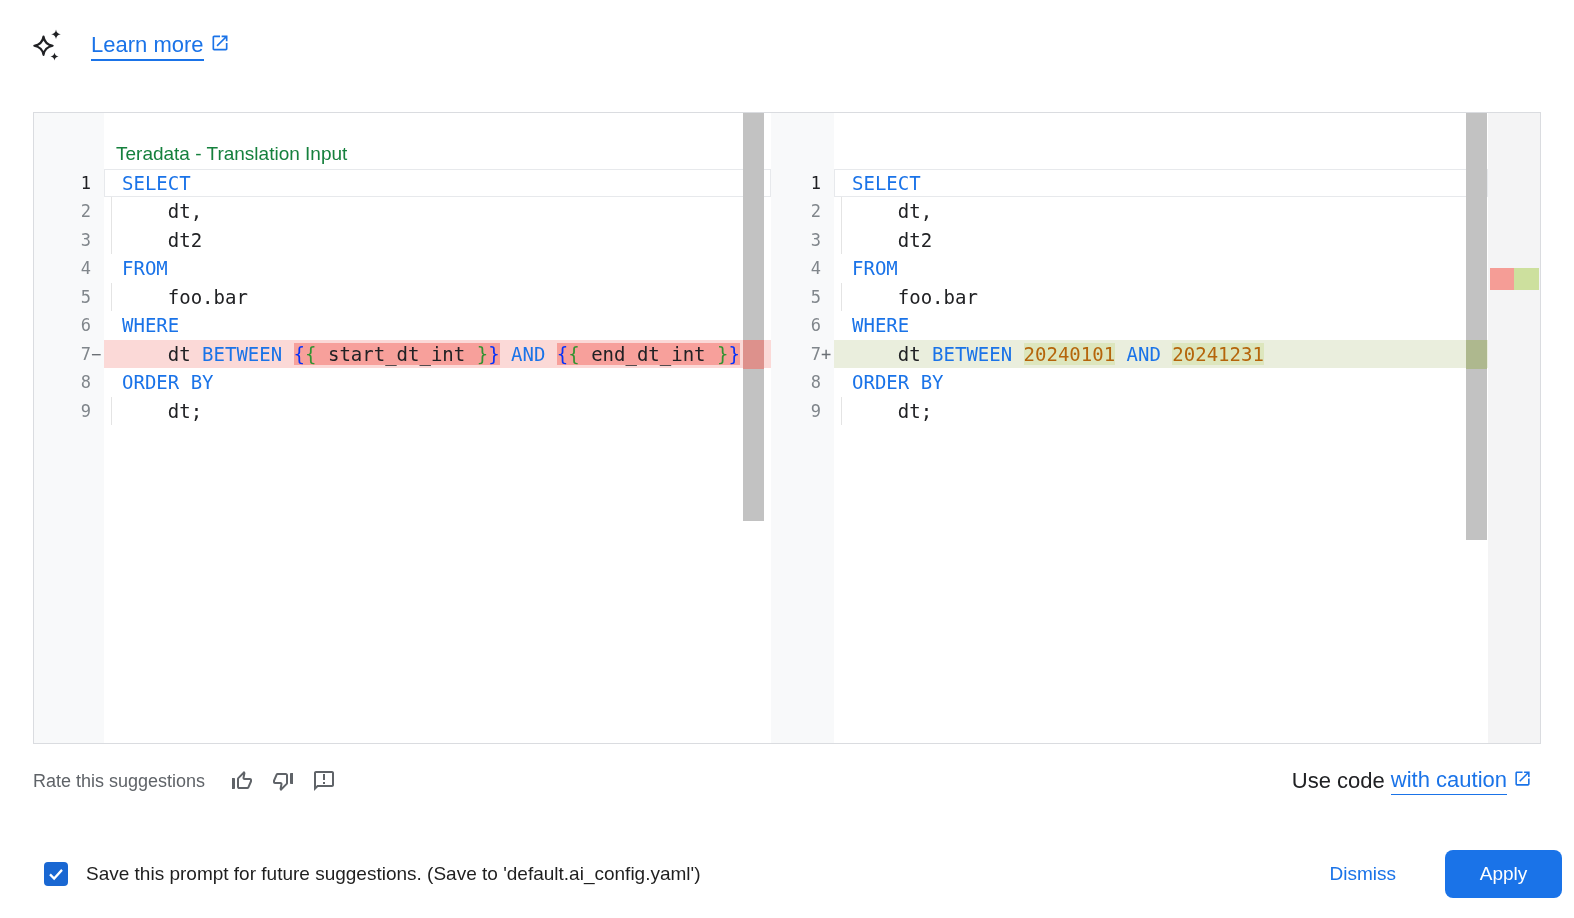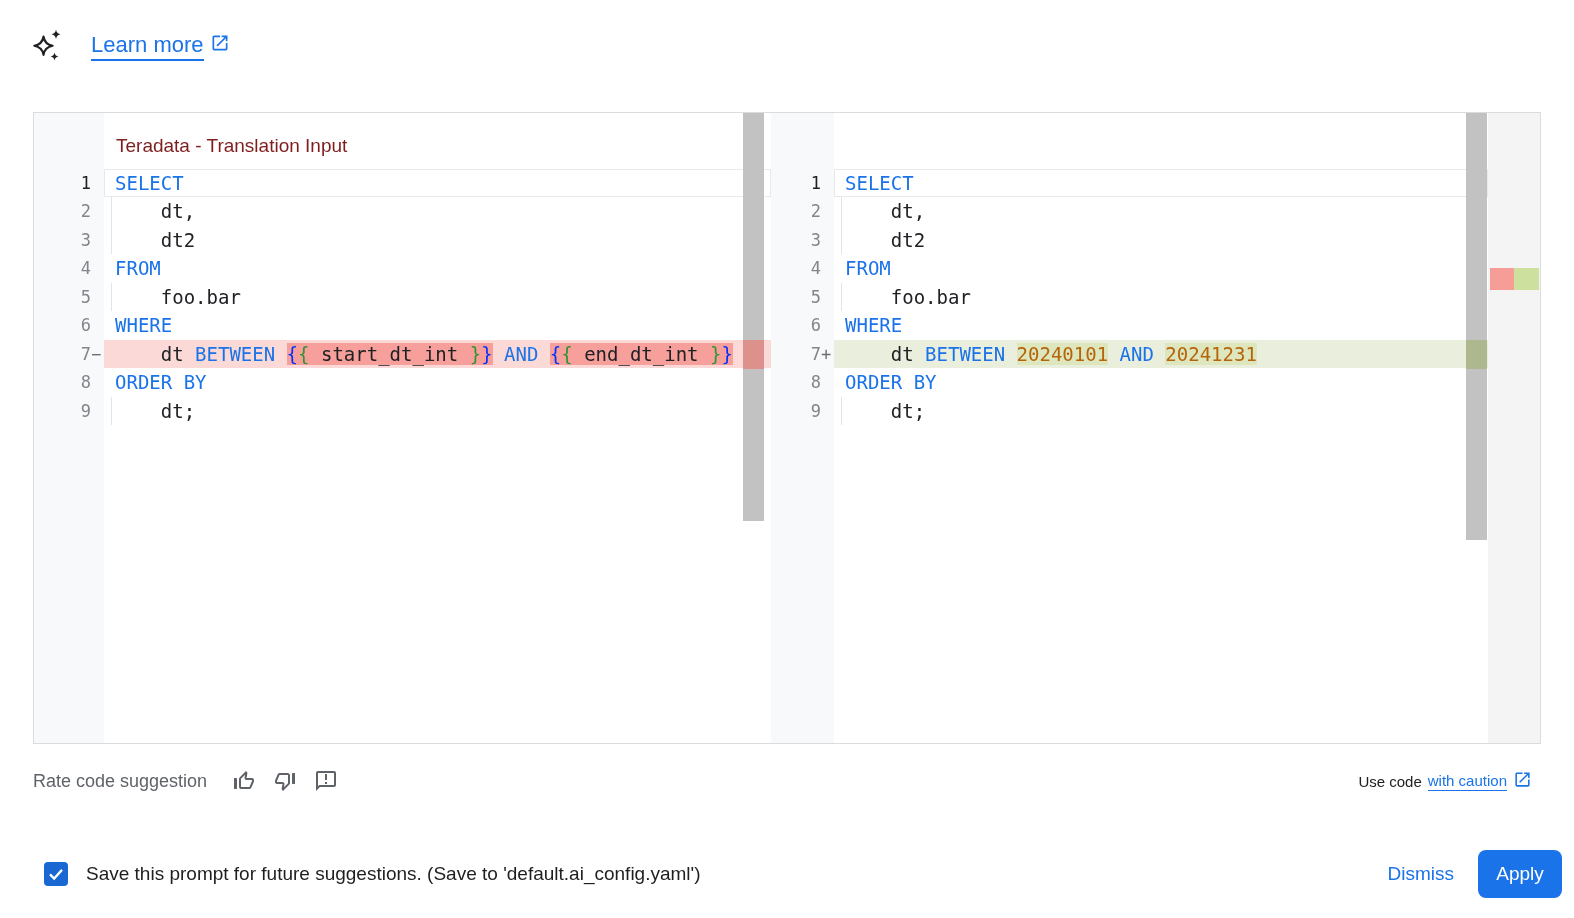--- a/index.html
+++ b/index.html
@@ -24,36 +24,36 @@
 
   
   .diff-container{position:absolute;left:33px;top:112px;width:1508px;height:632px;
                   border:1px solid var(--border);background:#fff;display:flex;}
   .editor{position:relative;height:100%;}
   .editor.left{width:737px;}
   .editor.right{flex:1;}
   .gutter-bg{position:absolute;left:0;top:0;bottom:0;background:var(--gutter-bg);}
   .editor.left  .gutter-bg{width:70px;}
   .editor.right .gutter-bg{width:63px;}
-  .editor-title{position:absolute;top:4px;height:57px;display:flex;align-items:center;
-                font-size:19px;color:#7f1d1d;}
+  .editor-title{position:absolute;top:12px;height:57px;display:flex;align-items:center;
+                font-size:19px;color:#15803d;}
   .editor.left  .editor-title{left:82px;}
   .editor.right .editor-title{left:73px;}
 
   .code-lines{position:absolute;top:56px;left:0;right:0;}
   .editor.right .code-lines{right:52px;}
   .code-row{display:flex;height:28.45px;}
   .ln-gutter{width:70px;flex:none;display:flex;font-family:"DejaVu Sans Mono",monospace;
              font-size:17px;color:var(--line-number);}
   .editor.right .ln-gutter{width:63px;}
   .ln{flex:1;text-align:right;line-height:28.45px;}
   .sign{width:13px;line-height:28.45px;text-align:left;color:#6b7075;}
   .code-row.current .ln{color:#202124;}
   .code-content{flex:1;position:relative;font-family:"DejaVu Sans Mono",monospace;font-size:19px;
-                line-height:28.45px;white-space:pre;color:var(--code-text);padding-left:11px;}
+                line-height:28.45px;white-space:pre;color:var(--code-text);padding-left:18px;}
   .code-row.current .code-content{box-shadow:inset 0 0 0 1px #e7e9ec;}
   .code-row.removed .code-content{background:var(--removed-line);}
   .code-row.added   .code-content{background:var(--added-line);}
   .code-content.indent::before{content:"";position:absolute;left:7px;top:0;bottom:0;width:1px;
                 background:#e4e4e4;}
   .seg.kw{color:var(--keyword);}
   .seg.b1{color:var(--brace-outer);}
   .seg.b2{color:var(--brace-inner);}
   .seg.num{color:var(--number);}
   .code-row.removed .seg.hl{background:var(--removed-word);}
@@ -70,33 +70,33 @@
   .ruler-block{position:absolute;top:155px;height:22px;}
   .ruler-block.red{left:2px;width:24px;background:var(--ruler-red);}
   .ruler-block.green{left:26px;width:25px;background:var(--ruler-green);}
 
   
   .rate-row{position:absolute;left:33px;right:42px;top:764px;height:34px;display:flex;align-items:center;}
   .rate-label{font-size:18px;color:var(--text-secondary);}
   .rate-icons{display:flex;gap:17px;margin-left:25px;align-items:center;}
   .icon-btn{width:24px;height:24px;cursor:pointer;background:none;border:none;padding:0;display:flex;}
   .icon-btn svg{fill:var(--text-secondary);}
-  .use-code{margin-left:auto;display:flex;align-items:center;gap:6px;font-size:15px;color:#202124;text-align:center;}
+  .use-code{margin-left:auto;display:flex;align-items:center;gap:6px;font-size:22px;color:#202124;text-align:center;}
   .use-code .caution-link{color:var(--accent);border-bottom:1.5px solid var(--accent);
               padding-bottom:1px;cursor:pointer;}
   .use-code svg{fill:var(--accent);}
 
   
   .footer{position:absolute;left:44px;right:12px;top:849px;height:50px;display:flex;align-items:center;}
   .checkbox{width:24px;height:24px;background:var(--checkbox);border-radius:4px;flex:none;
             display:flex;align-items:center;justify-content:center;cursor:pointer;border:none;padding:0;}
   .footer-label{margin-left:18px;font-size:19px;color:#1f1f1f;}
   .dismiss-btn{margin-left:auto;background:none;border:none;color:var(--accent);font-size:19px;
                font-weight:500;font-family:Liberation Sans, sans-serif;padding:10px 16px;cursor:pointer;}
-  .apply-btn{margin-left:8px;width:84px;height:48px;background:var(--accent);color:#fff;border:none;
+  .apply-btn{margin-left:33px;width:117px;height:48px;background:var(--accent);color:#fff;border:none;
              border-radius:8px;font-size:19px;font-weight:500;font-family:inherit;cursor:pointer;}
 </style>
 </head>
 <body>
 
 <div class="app-header">
   <span class="gemini-icon">
     <svg width="30" height="36" viewBox="0 0 30 36">
       <path d="M10.5 8.5 C11.3 13.8 14.4 16.9 19.7 17.7 C14.4 18.5 11.3 21.6 10.5 26.9 C9.7 21.6 6.6 18.5 1.3 17.7 C6.6 16.9 9.7 13.8 10.5 8.5 Z" fill="none" stroke="#202124" stroke-width="2.1" stroke-linejoin="round"></path>
       <path d="M23 1.5 C23.4 4.4 24.9 5.9 27.8 6.3 C24.9 6.7 23.4 8.2 23 11.1 C22.6 8.2 21.1 6.7 18.2 6.3 C21.1 5.9 22.6 4.4 23 1.5 Z" fill="#202124"></path>
@@ -260,21 +260,21 @@
     </div>
     <div class="overview-ruler">
       <div class="ruler-block red"></div>
       <div class="ruler-block green"></div>
     </div>
   </div>
 
 </div>
 
 <div class="rate-row">
-  <span class="rate-label">Rate code suggestion</span>
+  <span class="rate-label">Rate this suggestions</span>
   <span class="rate-icons">
     <button class="icon-btn">
       <svg width="24" height="24" viewBox="0 0 24 24">
         <path d="M13.11 5.72l-.57 2.89c-.12.59.04 1.2.42 1.66.38.46.94.73 1.54.73H20v1.08L17.43 18H9.34c-.18 0-.34-.16-.34-.34V9.82l4.11-4.1M14 2L7.59 8.41C7.21 8.79 7 9.3 7 9.83v7.83C7 18.95 8.05 20 9.34 20h8.1c.71 0 1.36-.37 1.72-.97l2.67-6.15c.11-.25.17-.52.17-.8V11c0-1.1-.9-2-2-2h-5.5l.92-4.65c.05-.22.02-.46-.08-.66-.23-.45-.52-.86-.88-1.22L14 2zM4 9H2v11h2c.55 0 1-.45 1-1v-9c0-.55-.45-1-1-1z"></path>
       </svg>
     </button>
     <button class="icon-btn" style="transform:rotate(180deg);">
       <svg width="24" height="24" viewBox="0 0 24 24">
         <path d="M13.11 5.72l-.57 2.89c-.12.59.04 1.2.42 1.66.38.46.94.73 1.54.73H20v1.08L17.43 18H9.34c-.18 0-.34-.16-.34-.34V9.82l4.11-4.1M14 2L7.59 8.41C7.21 8.79 7 9.3 7 9.83v7.83C7 18.95 8.05 20 9.34 20h8.1c.71 0 1.36-.37 1.72-.97l2.67-6.15c.11-.25.17-.52.17-.8V11c0-1.1-.9-2-2-2h-5.5l.92-4.65c.05-.22.02-.46-.08-.66-.23-.45-.52-.86-.88-1.22L14 2zM4 9H2v11h2c.55 0 1-.45 1-1v-9c0-.55-.45-1-1-1z"></path>
       </svg>

